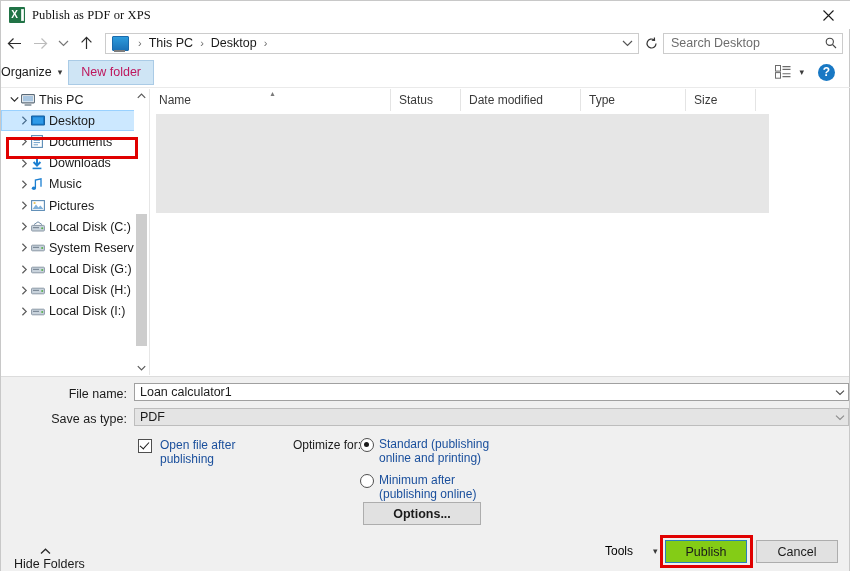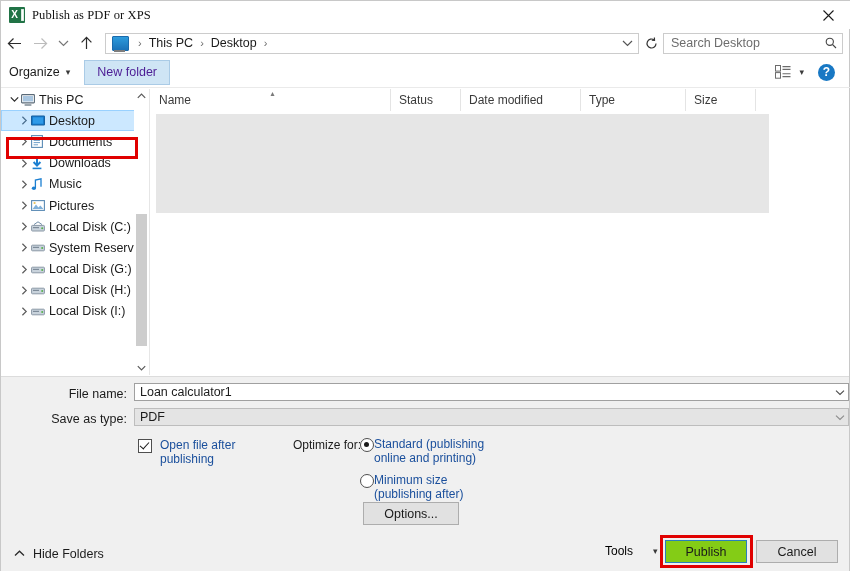--- a/index.html
+++ b/index.html
@@ -111,28 +111,28 @@
 
   
   .toolbar {
     position: absolute; left: 0; top: 56px;
     width: 850px; height: 30px;
     display: flex; align-items: center;
     border-bottom: 1px solid #eaeaea;
   }
   .tb-item {
     display: flex; align-items: center; height: 24px;
-    padding: 0 8px; font-size: 12.5px; color: #1b1b1b;
+    padding: 0 0; font-size: 12.5px; color: #1b1b1b;
   }
   .tb-item .caret { margin-left: 6px; font-size: 9px; color:#3a3a3a; }
   .newfolder {
     margin-left: 6px;
     height: 23px; padding: 0 12px;
     background: #cfe5f5; border: 1px solid #aacbe6;
-    display: flex; align-items: center; font-size: 12.5px; color: #4c1d95;
+    display: flex; align-items: center; font-size: 12.5px; color: #be185d;
   }
   .tb-spacer { flex: 1 1 auto; }
   .viewicon { display:flex; align-items:center; height:24px; padding:0 2px; }
   .view-caret { font-size: 9px; color:#3a3a3a; padding: 0 10px 0 6px; }
   .help-btn {
     width: 17px; height: 17px; border-radius: 50%;
     background: #1878c4; color: #ffffff;
     font-size: 12px; font-weight: bold;
     display: flex; align-items: center; justify-content: center;
     margin-right: 16px; margin-left: 4px;
@@ -245,36 +245,36 @@
   .radio-group { position: absolute; left: 359px; top: 436px; }
   .radio-row { display: flex; margin-bottom: 8px; }
   .rbox {
     width: 12px; height: 12px; border: 1px solid #4f4f4f; border-radius: 50%;
     background: #ffffff; position: relative; flex: none; margin-top: 1px;
   }
   .rbox.checked::after {
     content: ""; position: absolute; left: 2.5px; top: 2.5px;
     width: 5px; height: 5px; border-radius: 50%; background: #1b1b1b;
   }
-  .radio-text { font-size: 12px; color: #1a4f9c; line-height: 14px; width: 125px; }
+  .radio-text { margin-left: 5px; font-size: 12px; color: #1a4f9c; line-height: 14px; width: 125px; }
 
   .btn {
     height: 23px; border: 1px solid #adadad; background: #e1e1e1;
     font-size: 12.5px; color: #1b1b1b;
     display: flex; align-items: center; justify-content: center;
     box-sizing: border-box;
   }
   .btn.default { background: #84cc16; border: 1px solid #2a7fbb; }
-  .options-btn { position: absolute; left: 362px; top: 501px; width: 96px; }
+  .options-btn { position: absolute; left: 362px; top: 501px; width: 118px; font-weight: bold; }
   .tools-wrap { position: absolute; left: 604px; top: 543px; display: flex; align-items: center; }
   .tools-wrap .caret { margin-left: 20px; font-size: 9px; color: #3a3a3a; }
   .publish-btn { position: absolute; left: 664px; top: 539px; width: 82px; }
   .cancel-btn { position: absolute; left: 755px; top: 539px; width: 82px; }
 
-  .hidefolders { position: absolute; left: 13px; top: 546px; display: flex; align-items: center; }
+  .hidefolders { position: absolute; left: 13px; top: 546px; display: flex; align-items: center; flex-direction: column; }
   .hidefolders .chev { font-size: 9px; color: #2b2b2b; margin-right: 8px; }
   .hidefolders .lbl { font-size: 12.5px; color: #1b1b1b; }
 
   
   .anno {
     position: absolute; border: 3px solid #e00000; box-sizing: border-box;
     pointer-events: none;
   }
   .anno-desktop { left: 5px; top: 136px; width: 132px; height: 22px; }
   .anno-publish { left: 659px; top: 534px; width: 93px; height: 33px; }
@@ -615,21 +615,21 @@
   </div>
 
   <div class="optimize-label">Optimize for:</div>
   <div class="radio-group">
     <div class="radio-row">
       <span class="rbox checked"></span>
       <span class="radio-text">Standard (publishing online and printing)</span>
     </div>
     <div class="radio-row">
       <span class="rbox"></span>
-      <span class="radio-text">Minimum size (publishing after)</span>
+      <span class="radio-text">Minimum after (publishing online)</span>
     </div>
   </div>
 
   <div class="btn options-btn">
     <span>Options...</span>
   </div>
 
   <div class="hidefolders">
     <span class="chev">
       <svg width="11" height="7" viewBox="0 0 11 7">

